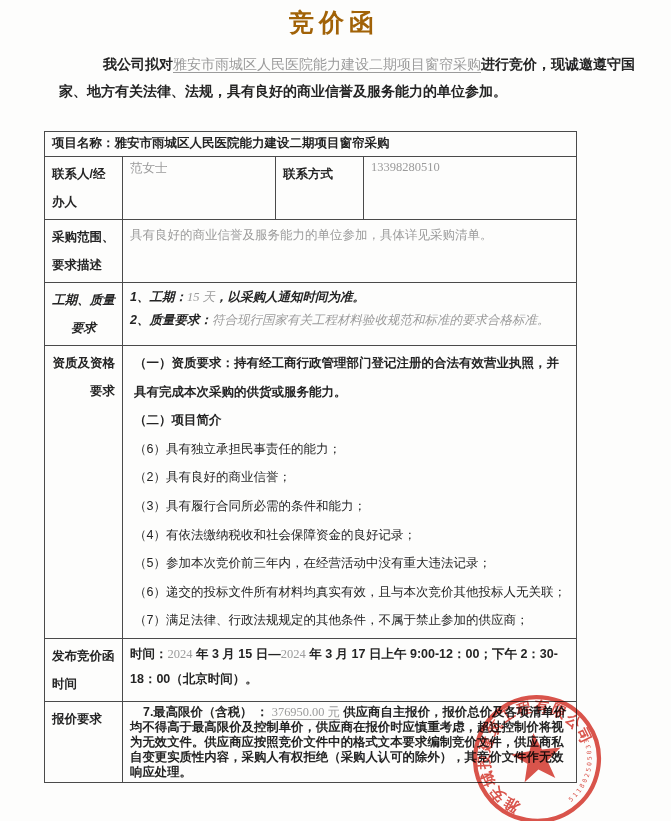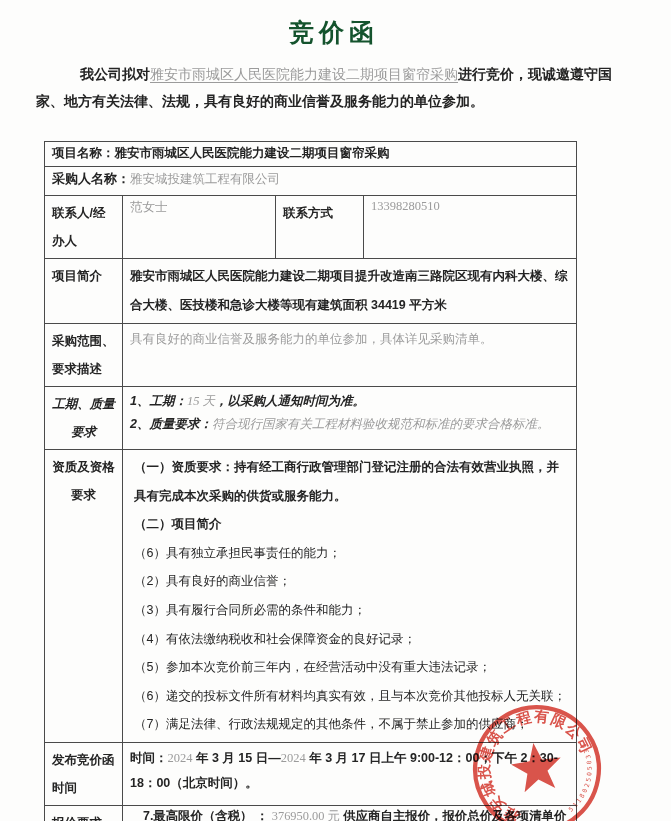--- a/index.html
+++ b/index.html
@@ -6,28 +6,28 @@
   body{
     width:671px;height:821px;
     background:#fdfdfc;
     font-family:"Liberation Serif","DejaVu Serif",serif;
     color:#1f1f1f;
     position:relative;
     overflow:hidden;
   }
   .page{position:relative;width:671px;height:821px;}
   .doc-title{
-    margin:16px 0 0 24px;width:620px;
+    margin:6px 0 0 24px;width:620px;
     text-align:center;
     font-family:"Liberation Sans","DejaVu Sans",sans-serif;
     font-weight:bold;font-size:25px;letter-spacing:5px;
-    color:#14532d;
+    color:#a16207;
   }
   .intro{
-    margin:12px 0 0 36px;width:576px;
+    margin:12px 0 0 59px;width:576px;
     font-size:14px;font-weight:bold;line-height:26px;
     text-indent:44px;color:#242424;
     font-family:"Liberation Sans","DejaVu Sans",sans-serif;
   }
   .fill{color:#9b9b9b;font-weight:normal;font-family:"Liberation Serif","DejaVu Serif",serif;}
   .fill.u{text-decoration:underline;text-underline-offset:3px;}
   table.bid{
     border-collapse:collapse;
     margin:27px 0 0 44px;
     width:532px;table-layout:fixed;
@@ -79,51 +79,44 @@
         <col style="width:153px">
         <col style="width:88px">
         <col style="width:213px">
     </colgroup>
 
     <tbody>
         <tr>
       <td colspan="4" class="h24 rowhead"><span>项目名称：</span><span>雅安市雨城区人民医院能力建设二期项目窗帘采购</span></td>
     </tr>
 
-    <tr>
-      <td colspan="4" class="h29"><span class="rowhead">采购人名称：</span><span class="fill">雅安城投建筑工程有限公司</span></td>
-    </tr>
 
     <tr>
       <td class="lblcell h56">联系人/经办人</td>
       <td class="h56"><span class="fill">范女士</span></td>
       <td class="lblcell h56">联系方式</td>
       <td class="h56"><span class="fill">13398280510</span></td>
     </tr>
 
-    <tr>
-      <td class="lblcell vmid h61">项目简介</td>
-      <td colspan="3" class="content-2l h61">雅安市雨城区人民医院能力建设二期项目提升改造南三路院区现有内科大楼、综合大楼、医技楼和急诊大楼等现有建筑面积 34419 平方米</td>
-    </tr>
 
     <tr>
       <td class="lblcell h58">采购范围、要求描述</td>
       <td colspan="3" class="content-1l h58"><span class="fill">具有良好的商业信誉及服务能力的单位参加，具体详见采购清单。</span></td>
     </tr>
 
     <tr>
       <td class="lblcell vmid h52" style="text-align:center">工期、质量要求</td>
       <td colspan="3" class="duration h52">
         <p><span>1、工期：</span><span class="fill">15 天</span><span>，以采购人通知时间为准。</span></p>
         <p><span>2、质量要求：</span><span class="fill">符合现行国家有关工程材料验收规范和标准的要求合格标准。</span></p>
       </td>
     </tr>
 
     <tr>
-      <td class="lblcell vmid h287" style="text-align:center">资质及资格要求</td>
+      <td class="lblcell vmid h287" style="text-align:right">资质及资格要求</td>
       <td colspan="3" class="qual h287">
         <p class="firstblock">（一）资质要求：持有经工商行政管理部门登记注册的合法有效营业执照，并具有完成本次采购的供货或服务能力。</p>
         <p class="firstblock">（二）项目简介</p>
         <p>（6）具有独立承担民事责任的能力；</p>
         <p>（2）具有良好的商业信誉；</p>
         <p>（3）具有履行合同所必需的条件和能力；</p>
         <p>（4）有依法缴纳税收和社会保障资金的良好记录；</p>
         <p>（5）参加本次竞价前三年内，在经营活动中没有重大违法记录；</p>
         <p>（6）递交的投标文件所有材料均真实有效，且与本次竞价其他投标人无关联；</p>
         <p>（7）满足法律、行政法规规定的其他条件，不属于禁止参加的供应商；</p>

